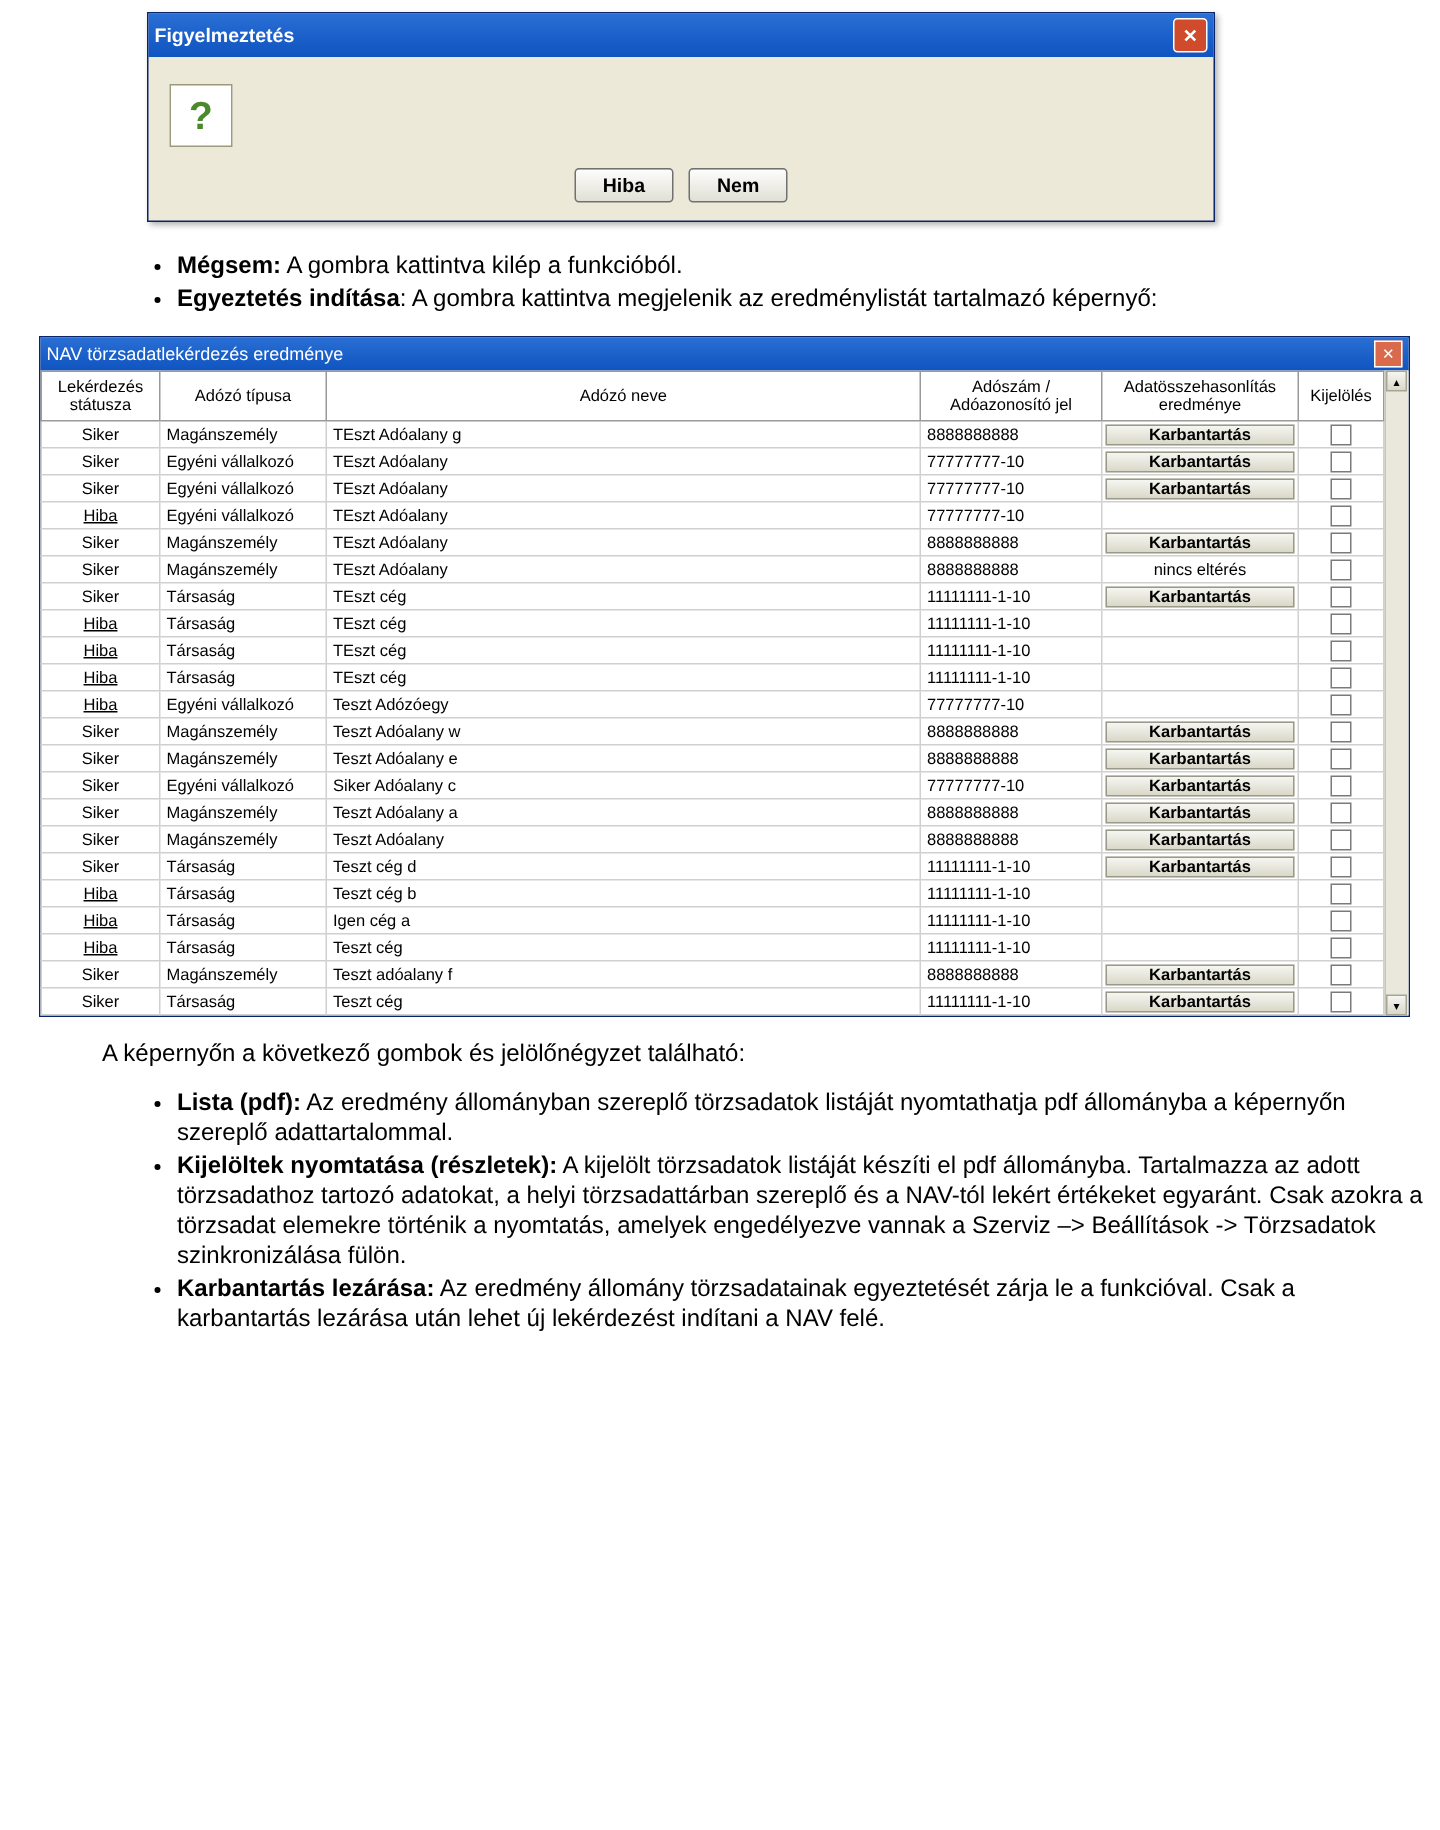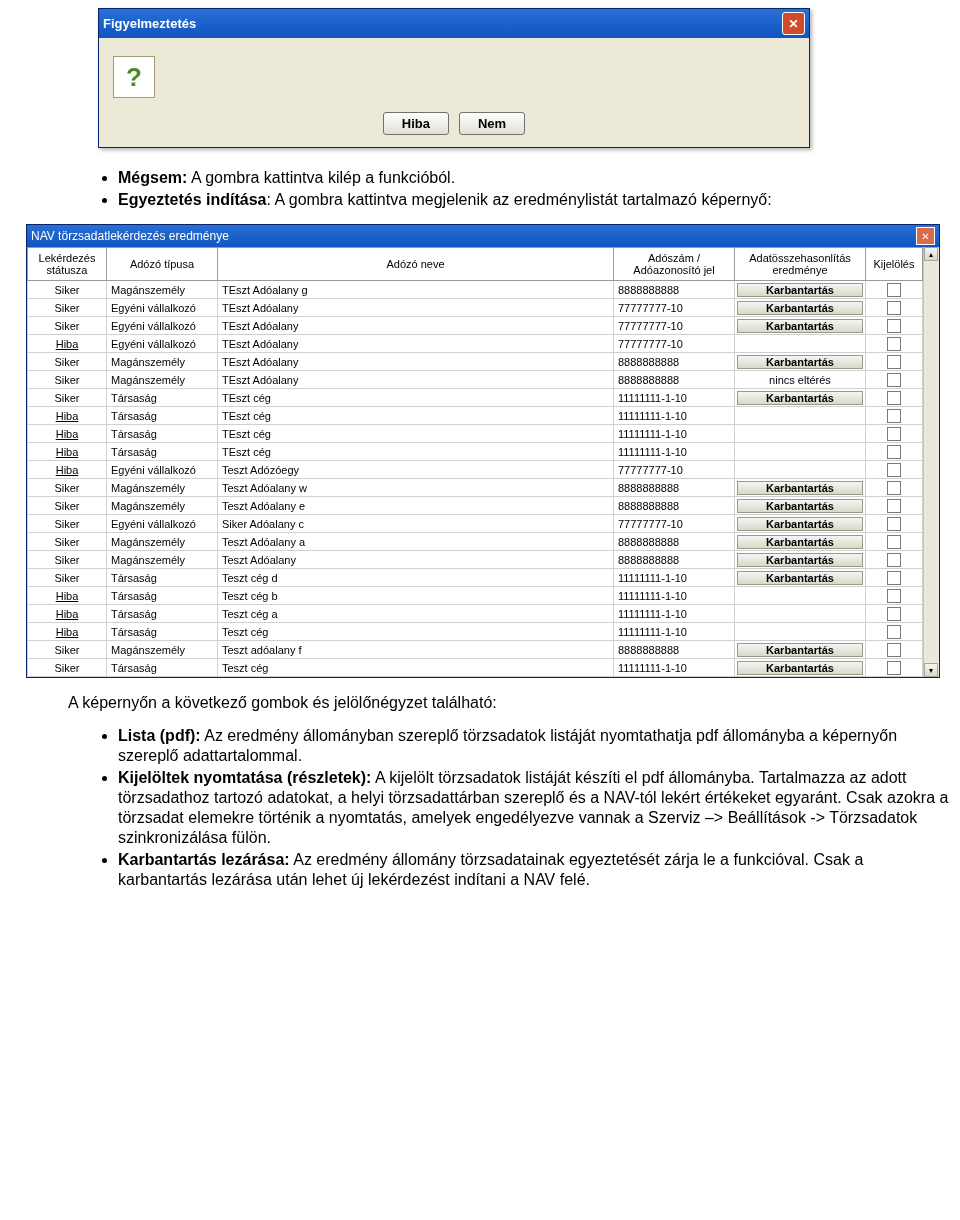--- a/index.html
+++ b/index.html
@@ -385,21 +385,21 @@
               <td style="text-align: center;"><span class="link-like">Hiba</span></td>
               <td>Társaság</td>
               <td>Teszt cég b</td>
               <td>11111111-1-10</td>
               <td style="text-align: center; padding: 0px 2px;"></td>
               <td style="text-align: center;"><span class="chk"></span></td>
             </tr>
             <tr>
               <td style="text-align: center;"><span class="link-like">Hiba</span></td>
               <td>Társaság</td>
-              <td>Teszt cég a</td>
+              <td>Igen cég a</td>
               <td>11111111-1-10</td>
               <td style="text-align: center; padding: 0px 2px;"></td>
               <td style="text-align: center;"><span class="chk"></span></td>
             </tr>
             <tr>
               <td style="text-align: center;"><span class="link-like">Hiba</span></td>
               <td>Társaság</td>
               <td>Teszt cég</td>
               <td>11111111-1-10</td>
               <td style="text-align: center; padding: 0px 2px;"></td>

